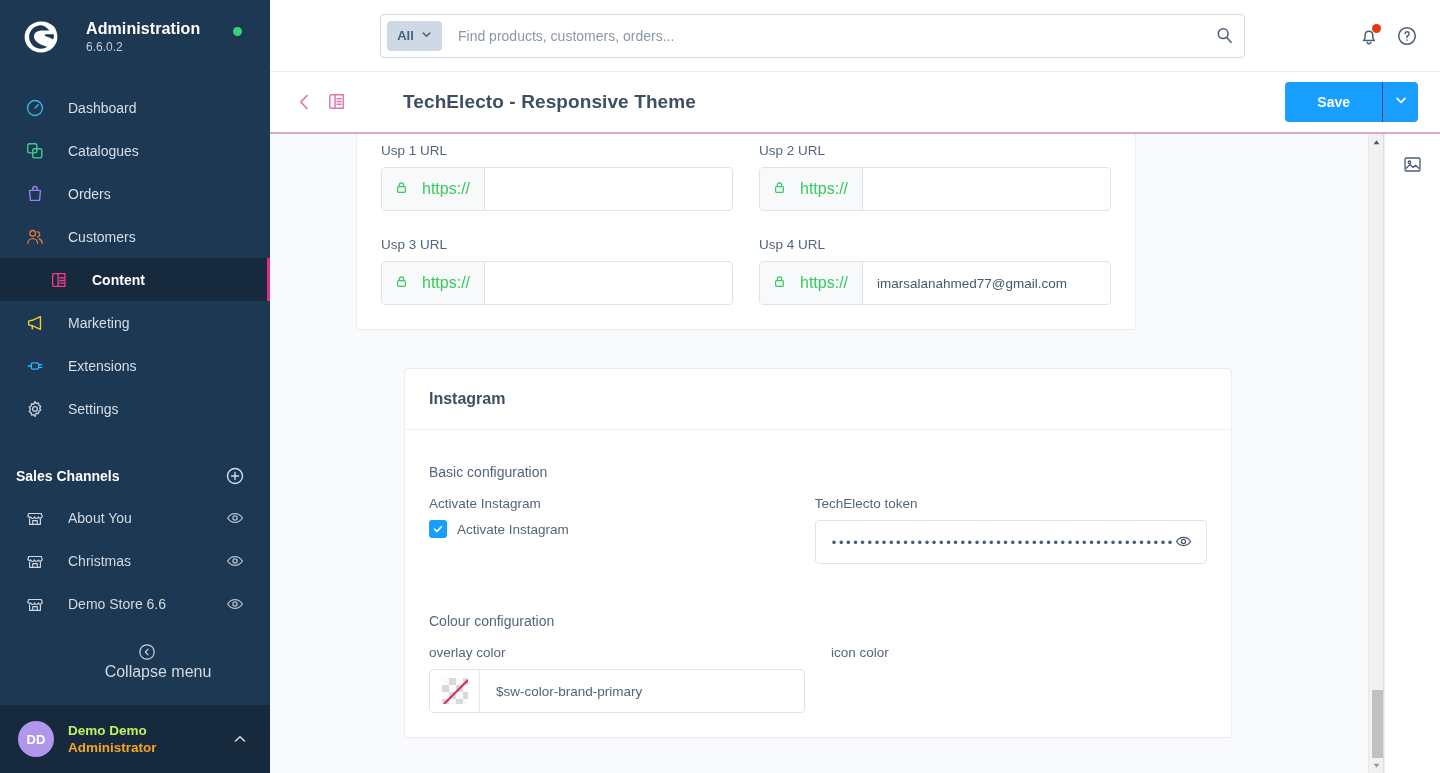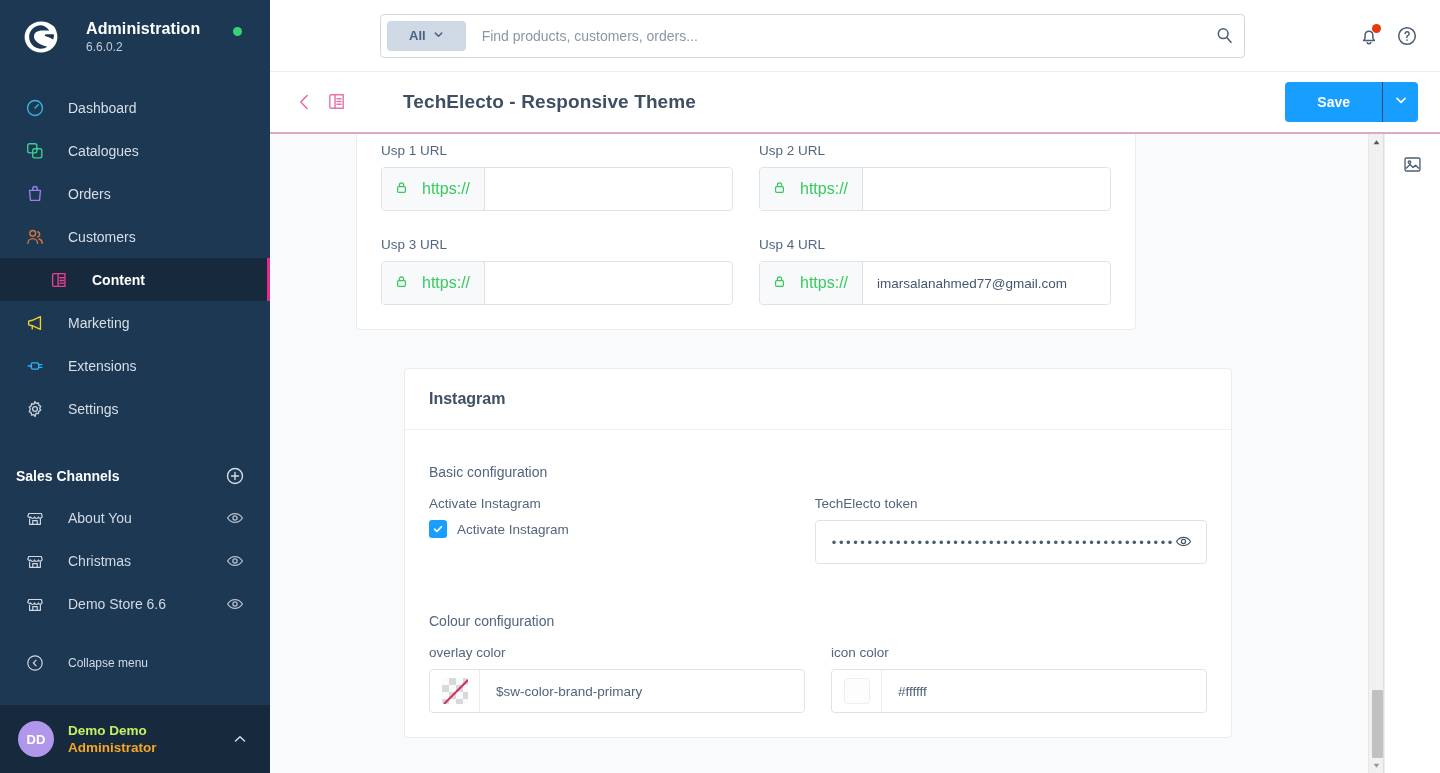--- a/index.html
+++ b/index.html
@@ -50,21 +50,21 @@
   .channel {
     display: flex; align-items: center; height: 43px;
     padding: 0 26px 0 24px; color: #d2dae4; font-size: 14px; cursor: pointer;
   }
   .channel .ch-ico { width: 22px; height: 22px; flex: 0 0 22px; display: flex; align-items: center; justify-content: center; }
   .channel .ch-label { margin-left: 22px; flex: 1; }
   .channel .eye { width: 18px; height: 18px; opacity: .85; }
 
   .collapse {
     display: flex; align-items: center; height: 43px; padding-left: 24px;
-    color: #d2dae4; font-size: 12px; margin-top: 16px; cursor: pointer;
+    color: #d2dae4; font-size: 16px; margin-top: 16px; cursor: pointer; flex-direction: column;
   }
   .collapse .c-ico { width: 22px; height: 22px; flex: 0 0 22px; display: flex; align-items: center; justify-content: center; }
   .collapse .c-label { margin-left: 22px; }
 
   .user-bar {
     position: absolute; bottom: 0; left: 0; right: 0;
     height: 68px; background: #16293d;
     display: flex; align-items: center; padding: 0 22px 0 18px; cursor: pointer;
   }
   .avatar {
@@ -87,21 +87,21 @@
   }
   .search-wrap {
     width: 865px; margin-left: 110px;
     height: 44px; border: 1px solid #d1d9e0; border-radius: 4px;
     display: flex; align-items: center; background: #fff;
     padding: 0 10px 0 6px;
   }
   .scope-btn {
     height: 30px; min-width: 55px; background: #cfd9e5; border-radius: 4px;
     display: flex; align-items: center; justify-content: center; gap: 7px;
-    color: #4a6180; font-size: 13px; font-weight: bold; cursor: pointer; padding: 0 22px;
+    color: #4a6180; font-size: 13px; font-weight: bold; cursor: pointer; padding: 0 10px;
   }
   .search-input {
     flex: 1; border: 0; outline: none; font-size: 14px; color: #3a4a5e;
     padding-left: 16px; font-family: "Liberation Sans", sans-serif; background: transparent;
   }
   .search-input::placeholder { color: #8b97a5; }
   .search-ico { width: 19px; height: 19px; cursor: pointer; }
   .topbar-spacer { flex: 1; }
   .topbar-icons { display: flex; align-items: center; gap: 16px; margin-left: 20px; }
   .tb-ico { width: 22px; height: 22px; position: relative; cursor: pointer; }
@@ -608,26 +608,20 @@
                   <div class="color-input">
                     <span class="swatch-cell">
                       <span class="swatch transparent"></span>
                     </span>
                     <input class="color-value" type="text" value="$sw-color-brand-primary" style="">
                   </div>
                 </div>
 
                 <div class="field">
                   <label class="field-label">icon color</label>
-                  <div class="color-input">
-                    <span class="swatch-cell">
-                      <span class="swatch white"></span>
-                    </span>
-                    <input class="color-value" type="text" value="#ffffff" style="">
-                  </div>
                 </div>
               </div>
 
             </div>
           </div>
 
         </div>
       </div>
 
       <div class="scrollbar">

